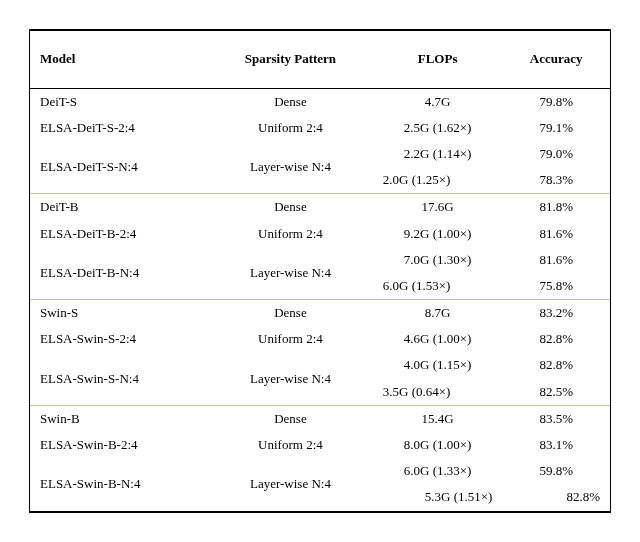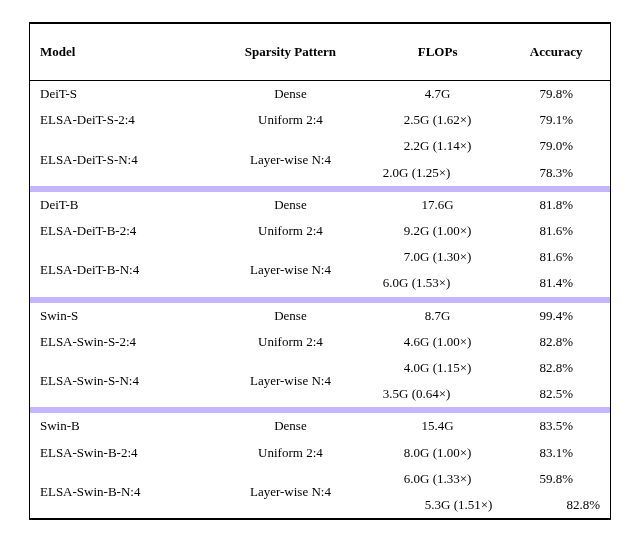--- a/index.html
+++ b/index.html
@@ -94,27 +94,27 @@
           <td>81.6%</td>
         </tr>
         <tr>
           <td rowspan="2">ELSA-DeiT-B-N:4</td>
           <td rowspan="2">Layer-wise N:4</td>
           <td>7.0G (1.30×)</td>
           <td>81.6%</td>
         </tr>
         <tr>
           <td>6.0G (1.53×)</td>
-          <td>81.4%</td>
+          <td>75.8%</td>
         </tr>
         <tr class="section-start">
           <td>Swin-S</td>
           <td>Dense</td>
           <td>8.7G</td>
-          <td>99.4%</td>
+          <td>83.2%</td>
         </tr>
         <tr>
           <td>ELSA-Swin-S-2:4</td>
           <td>Uniform 2:4</td>
           <td>4.6G (1.00×)</td>
           <td>82.8%</td>
         </tr>
         <tr>
           <td rowspan="2">ELSA-Swin-S-N:4</td>
           <td rowspan="2">Layer-wise N:4</td>
@@ -146,20 +146,20 @@
         <tr style="border-bottom: 1.5px solid rgb(0, 0, 0);">
           <td style="border-bottom: 1.5px solid rgb(0, 0, 0);">5.3G (1.51×)</td>
           <td style="border-bottom: 1.5px solid rgb(0, 0, 0);">82.8%</td>
         </tr>
       </tbody>
   </table>
 </div>
 
 <style>
   #table-body tr.section-start td {
-    border-top: 6px solid #c4b5fd;
+    border-top: 1px solid #c4b5fd;
     margin-top: 17px;
   }
   table tbody tr:last-child td {
     border-bottom: 1.5px solid #000;
     text-align: right;
   }
 </style>
 
 </body></html>

